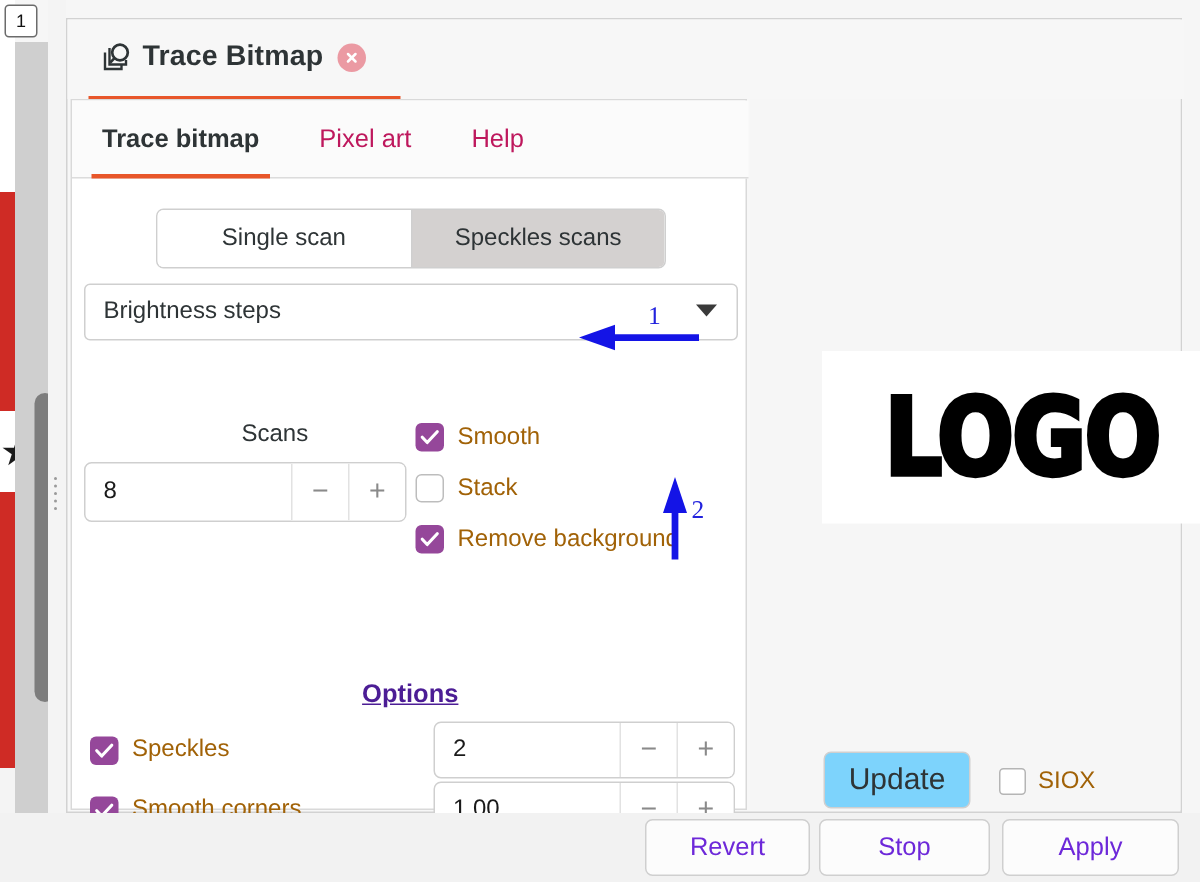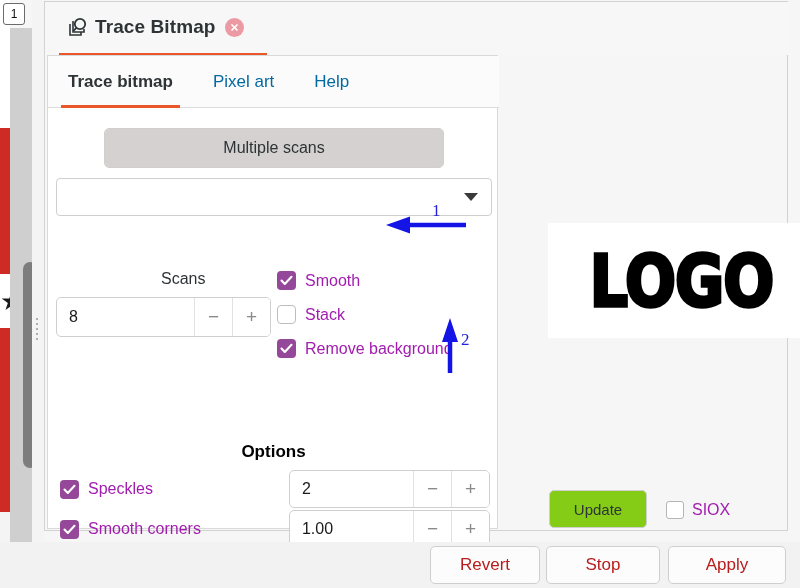--- a/index.html
+++ b/index.html
@@ -23,39 +23,39 @@
                   background: #7d7d7d; border-radius: 7px; }
   .badge-one { position: absolute; left: 3px; top: 3px; width: 22px; height: 22px;
                background: #ffffff; border: 1px solid #6b6b6b; border-radius: 3px;
                font-size: 12px; color: #111; display: flex; align-items: center; justify-content: center; }
   .gutter { position: absolute; left: 32px; top: 0; width: 12px; height: 588px; background: #f4f4f4; }
   .grip-dots { position: absolute; left: 33px; top: 318px; width: 8px; height: 22px;
                display: flex; flex-direction: column; justify-content: space-between; align-items: center; }
   .grip-dots i { display: block; width: 2px; height: 2px; background: #9a9a9a; border-radius: 50%; }
 
   
-  .dialog { position: absolute; left: 44px; top: 1px; width: 744px; height: 530px;
+  .dialog { position: absolute; left: 44px; top: 12px; width: 744px; height: 530px;
             background: #f7f7f7; border: 1px solid #d2d2d2; }
   .dlg-header { position: absolute; left: 0; top: 0; width: 744px; height: 53px; background: #f7f7f7; }
   .dlg-title { position: absolute; left: 22px; top: 14px; display: flex; align-items: center; gap: 6px; }
   .dlg-title-text { font-size: 19px; font-weight: bold; color: #2e3436; letter-spacing: .1px; }
   .trace-icon { width: 22px; height: 22px; display: block; }
   .close-chip { width: 19px; height: 19px; border-radius: 50%; background: #eb9aa3;
                 display: flex; align-items: center; justify-content: center; margin-left: 3px; }
   .close-chip svg { display: block; }
   .title-underline { position: absolute; left: 14px; top: 51px; width: 208px; height: 3px; background: #e8562a; }
 
   
   .pane { position: absolute; left: 2px; top: 53px; width: 451px; height: 474px;
           background: #ffffff; border: 1px solid #d9d9d9; }
 
   .tabstrip { position: absolute; left: 0; top: 0; width: 451px; height: 52px;
               background: #fbfbfb; border-bottom: 1px solid #dcdcdc; display: flex; align-items: center; }
   .tab { position: relative; height: 52px; display: flex; align-items: center; padding: 0 20px;
-         font-size: 17px; color: #0369a1; }
+         font-size: 17px; color: #be185d; }
   .tab.active { color: #2e3436; font-weight: bold; }
   .tab.active::after { content: ""; position: absolute; left: 13px; right: 13px; bottom: 0; height: 3px; background: #e8562a; }
 
   .seg-wrap { position: absolute; left: 56px; top: 72px; width: 340px; height: 40px;
               border: 1px solid #cfcfcf; border-radius: 5px; display: flex; overflow: hidden; background:#fff; }
   .seg { flex: 1; display: flex; align-items: center; justify-content: center;
          font-size: 16px; color: #2e3436; background: #ffffff; }
   .seg.selected { background: #d4d1d0; }
   .seg + .seg { border-left: 1px solid #cfcfcf; }
 
@@ -71,56 +71,56 @@
   .spin .val { flex: 1; display: flex; align-items: center; padding-left: 12px; font-size: 16px; color: #1a1a1a; }
   .spin .btn { width: 38px; display: flex; align-items: center; justify-content: center;
                border-left: 1px solid #e2e2e2; color: #8a8a8a; font-size: 19px; background: #fff; }
 
   .scans-spin { position: absolute; left: 8px; top: 241px; width: 215px; height: 40px; }
 
   .chk { display: flex; align-items: center; gap: 9px; }
   .box { width: 19px; height: 19px; border-radius: 4px; flex: none; }
   .box.on { background: #95479a; display: flex; align-items: center; justify-content: center; }
   .box.off { background: #fff; border: 1px solid #bdbdbd; }
-  .chk-label { font-size: 16px; color: #a21caf; }
+  .chk-label { font-size: 16px; color: #a16207; }
 
   .chk-smooth { position: absolute; left: 229px; top: 215px; }
   .chk-stack { position: absolute; left: 229px; top: 249px; }
   .chk-removebg { position: absolute; left: 229px; top: 283px; }
 
   .options-title { position: absolute; left: 0; top: 386px; width: 451px; text-align: center;
-                   font-size: 17px; font-weight: bold; color: #000000; }
+                   font-size: 17px; font-weight: bold; color: #4c1d95; text-decoration: underline; }
 
   .opt-row { position: absolute; left: 12px; width: 430px; height: 38px; display: flex; align-items: center; gap: 28px; }
   .opt-row .chk { width: 215px; }
   .opt-row .spin { width: 215px; height: 38px; }
   .row-speckles { top: 414px; }
   .row-corners { top: 454px; }
   .row-optimize { top: 494px; }
 
   
   .preview-area { position: absolute; left: 455px; top: 53px; width: 287px; height: 474px; background: #f6f6f6; }
   .preview-box { position: absolute; left: 48px; top: 168px; width: 267px; height: 115px; background: #fff; }
   .logo-text { position: absolute; left: 0; top: 0; width: 267px; height: 115px;
                display: flex; align-items: center; justify-content: center;
                font-family: "DejaVu Sans", sans-serif; font-weight: bold; font-size: 60px;
                color: #000; letter-spacing: -1px;
                -webkit-text-stroke: 3px #000; transform: scaleY(1.18); }
 
   .update-btn { position: absolute; left: 49px; top: 435px; width: 98px; height: 38px;
-                border: 1px solid #cfcfcf; border-radius: 5px; background: #84cc16;
-                display: flex; align-items: center; justify-content: center; font-size: 15px; color: #2e3436; }
+                border: 1px solid #cfcfcf; border-radius: 5px; background: #7dd3fc;
+                display: flex; align-items: center; justify-content: center; font-size: 20px; color: #2e3436; }
   .siox-chk { position: absolute; left: 166px; top: 446px; display: flex; align-items: center; gap: 8px; }
   .siox-chk .box.off { width: 18px; height: 18px; border-radius: 3px; border: 1px solid #b5b5b5; }
 
   
   .actionbar { position: absolute; left: 0; top: 542px; width: 800px; height: 46px; background: #f2f2f2; }
   .abtn { position: absolute; top: 4px; height: 38px; border: 1px solid #cfcfcf; border-radius: 5px;
           background: #fcfcfc; display: flex; align-items: center; justify-content: center;
-          font-size: 17px; color: #b91c1c; }
+          font-size: 17px; color: #6d28d9; }
   .btn-revert { left: 430px; width: 110px; }
   .btn-stop { left: 546px; width: 114px; }
   .btn-apply { left: 668px; width: 118px; }
 
   
   .anno { position: absolute; color: #1414e6; }
   .anno-num { font-family: "Liberation Serif", serif; font-size: 17px; color: #2222dd; }
   #arrow1 { left: 386px; top: 216px; }
   #num1 { left: 432px; top: 201px; }
   #arrow2 { left: 440px; top: 318px; }
@@ -180,26 +180,30 @@
         </div>
         <div class="tab">
           <span>Pixel art</span>
         </div>
         <div class="tab">
           <span>Help</span>
         </div>
       </div>
 
       <div class="seg-wrap">
+        <div class="seg">
+          <span>Single scan</span>
+        </div>
         <div class="seg selected">
-          <span>Multiple scans</span>
+          <span>Speckles scans</span>
         </div>
       </div>
 
       <div class="combo">
+        <span>Brightness steps</span>
         <span class="caret">
           <svg width="16" height="10" viewBox="0 0 16 10">
               <polygon points="1,1 15,1 8,9" fill="#3a3a3a"></polygon>
             </svg>
         </span>
       </div>
 
       <div class="scans-label">Scans</div>
 
       <div class="spin scans-spin">

